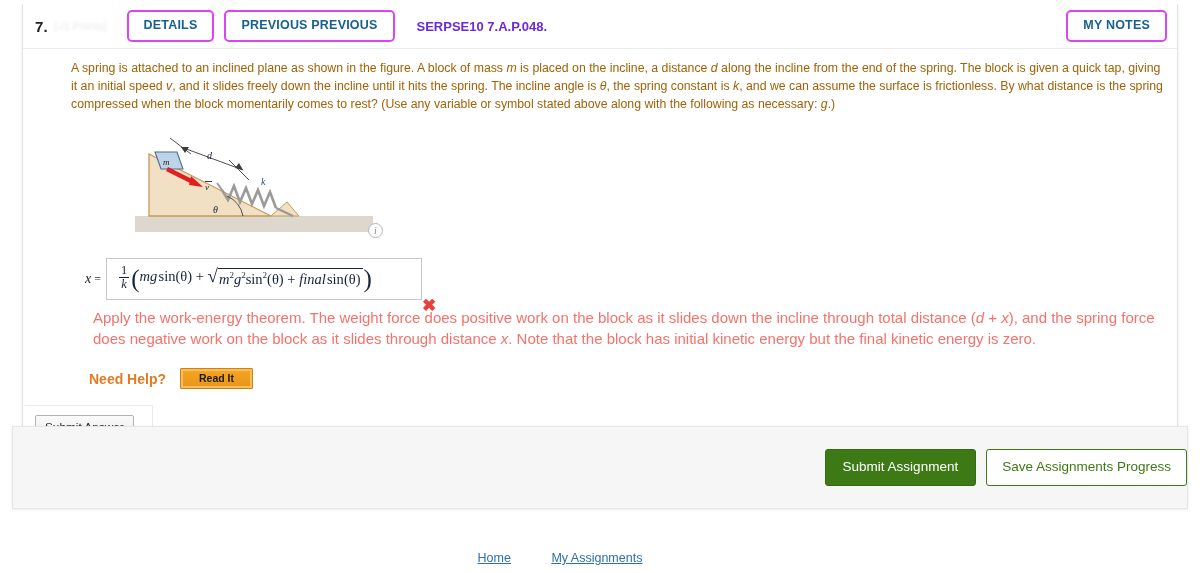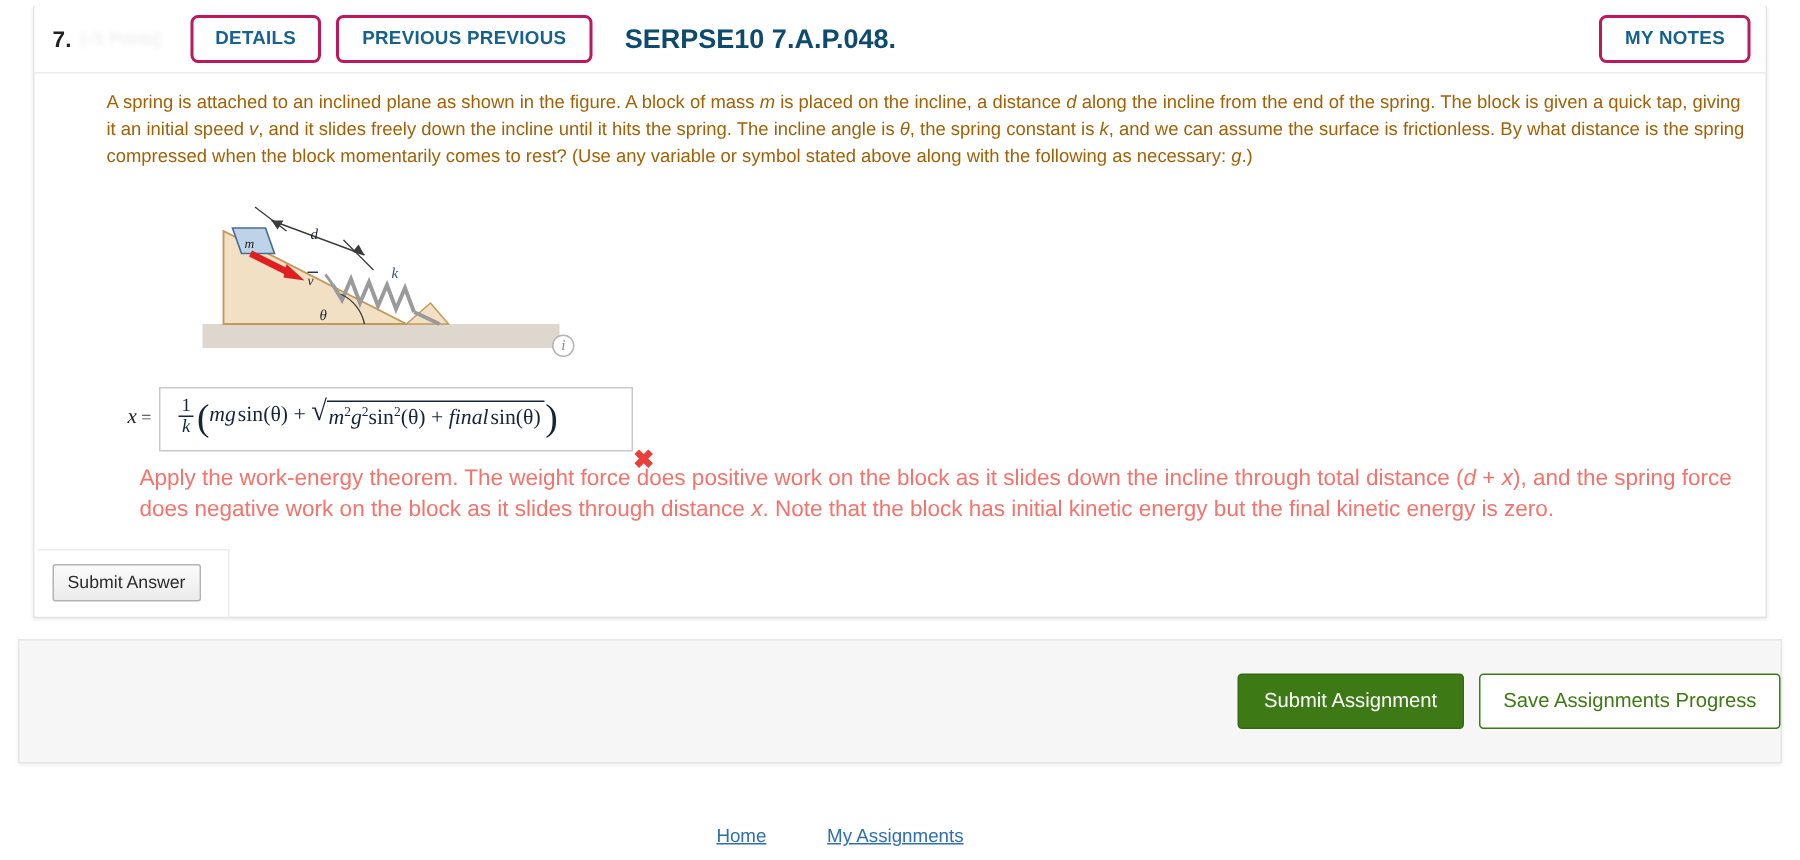--- a/index.html
+++ b/index.html
@@ -29,36 +29,36 @@
   .q-num {
     font-size: 15px; font-weight: bold; color: #222;
     margin-right: 6px; letter-spacing: .2px;
   }
   .q-points {
     font-size: 11px; color: #e9e9e9;
     filter: blur(1.6px);
     margin-right: 20px; white-space: nowrap; user-select: none;
   }
   .pill {
-    border: 2px solid #be185d;
+    border: 2px solid #d946ef;
     border-radius: 5px;
     color: #17618f;
     background: #fff;
     font-size: 12.5px;
     font-weight: 600;
     letter-spacing: .2px;
     padding: 7px 15px 8px;
     line-height: 1;
     cursor: pointer;
     white-space: nowrap;
     text-align: center;
   }
   .pill + .pill { margin-left: 10px; }
   .q-code {
-    font-size: 18px; font-weight: bold; color: #0c4a6e;
+    font-size: 13px; font-weight: bold; color: #6d28d9;
     margin-left: 22px; white-space: nowrap;
   }
   .spacer { flex: 1 1 auto; }
 
   
   .q-body { padding: 10px 12px 0 48px; }
   .prompt {
     font-size: 12.3px; line-height: 1.48; color: #a16207;
     max-width: 1110px;
     text-align: left;
@@ -267,20 +267,24 @@
                 <span class="radicand"><i>m</i><sup class="s">2</sup><i>g</i><sup class="s">2</sup><span>sin</span><sup class="s">2</sup><span>(θ)</span> <span>+</span> <i>final</i> <span>sin</span><span>(θ)</span></span>
               </span><span class="paren">)</span>
           </span>
         </div>
 
         <span class="xmark">✖</span>
       </div>
 
       <div class="feedback"><span>Apply the work-energy theorem. The weight force does positive work on the block as it slides down the incline through total distance (</span><i>d</i><span> + </span><i>x</i><span>), and the spring force does negative work on the block as it slides through distance </span><i>x</i><span>. Note that the block has initial kinetic energy but the final kinetic energy is zero.</span></div>
 
+      <div class="need-help">
+        <span class="need-help-label">Need Help?</span>
+        <button class="read-it">Read It</button>
+      </div>
 
       <div class="submit-wrap">
         <button class="submit-answer">Submit Answer</button>
       </div>
 
     </div>
   </div>
 
   <div class="bottom-panel">
     <button class="btn-green">Submit Assignment</button>

